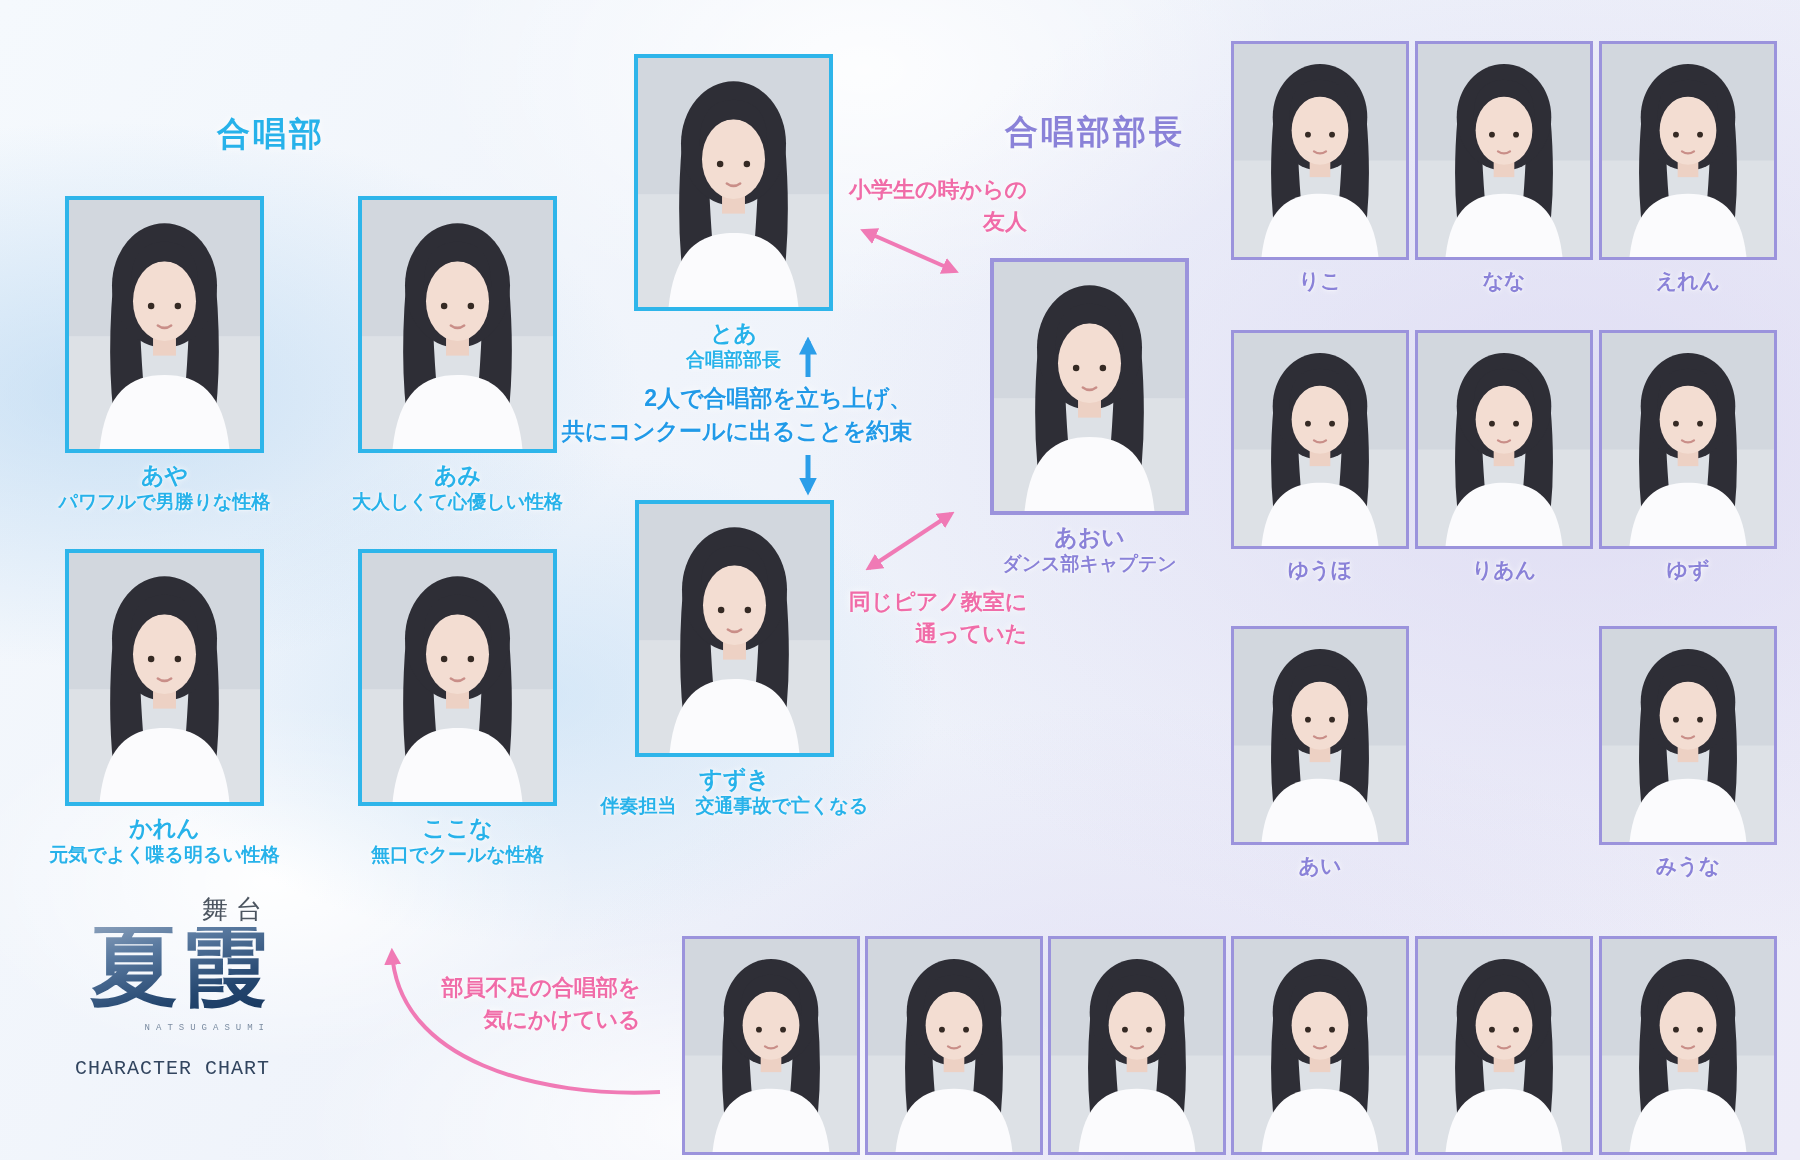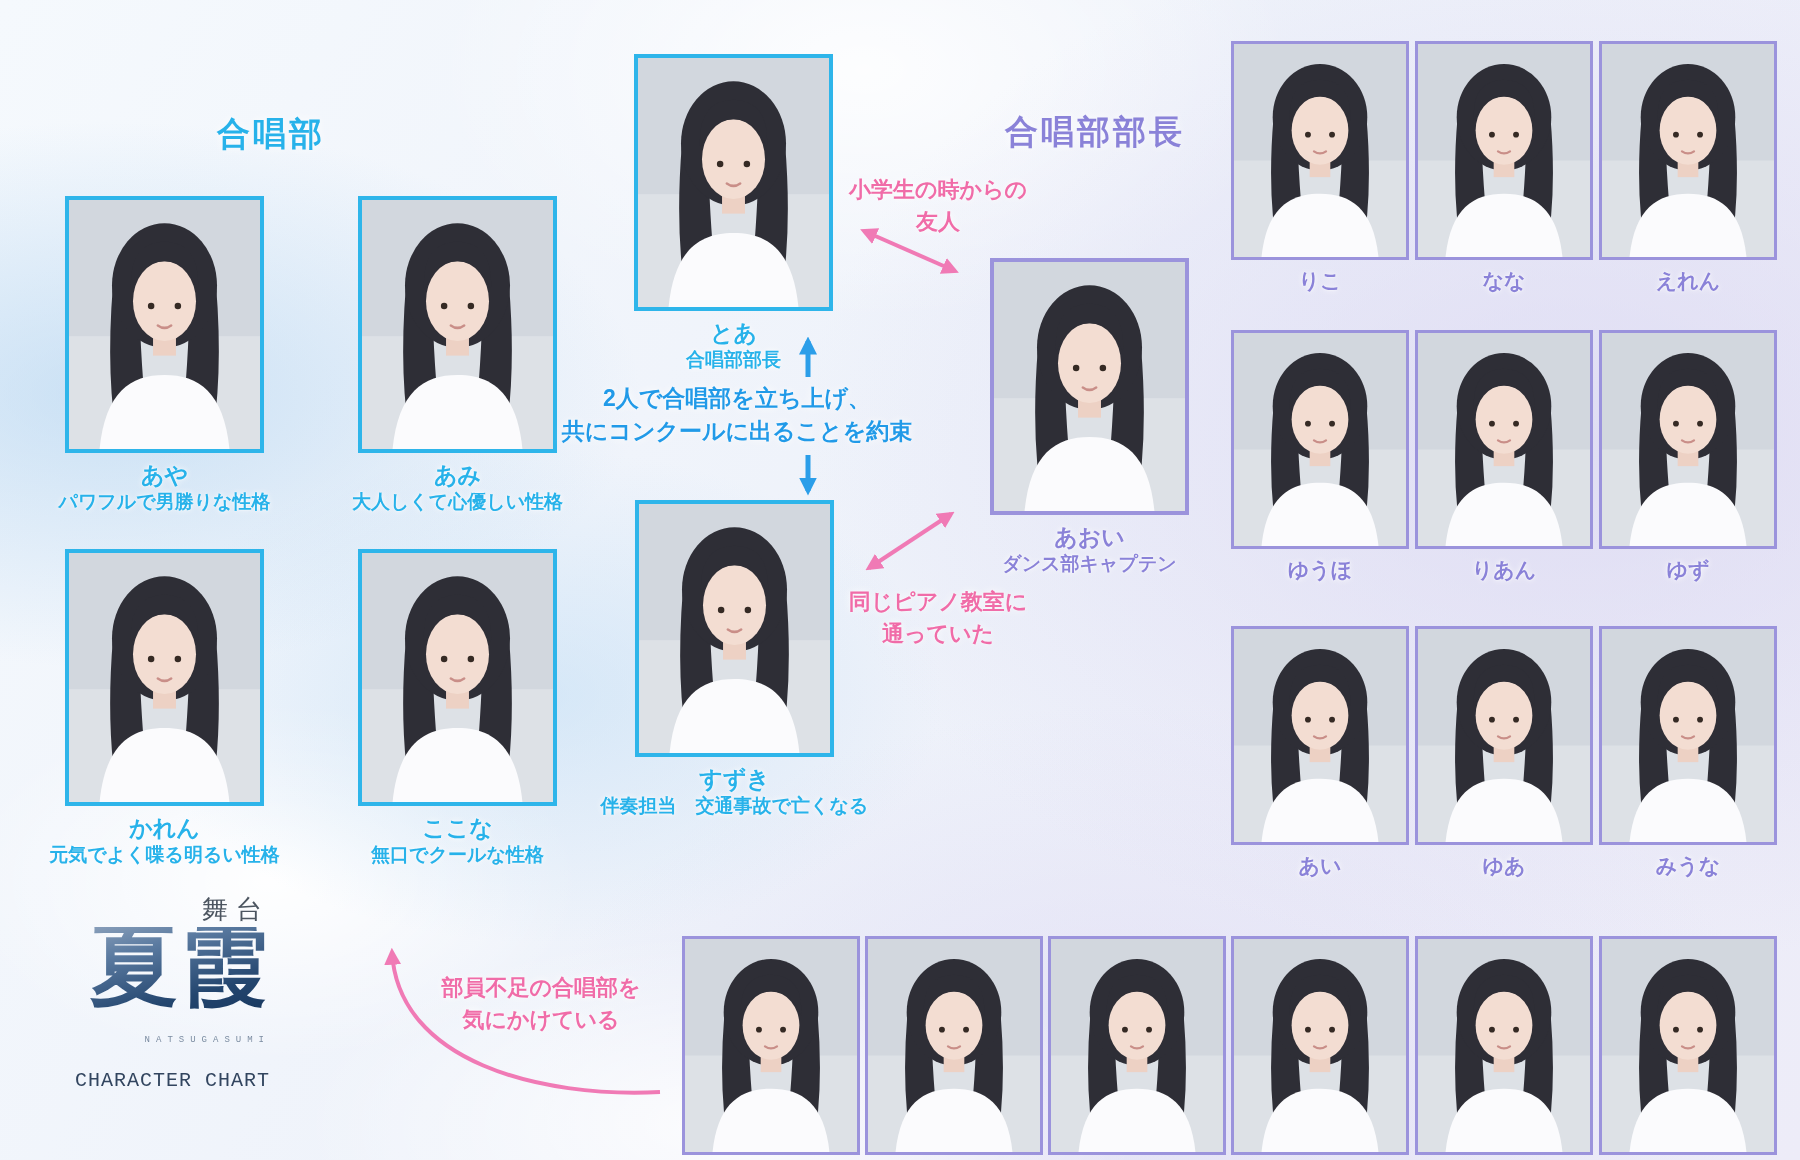--- a/index.html
+++ b/index.html
@@ -25,33 +25,33 @@
   .big.purple .photo{border-color:#9b93dc}
   .small .photo{width:172px;height:213px;border:3px solid #9b93dc}
   .ph{position:absolute;inset:0}
   .ph svg{position:absolute;inset:0;width:100%;height:100%}
   .cap{position:absolute;left:50%;transform:translateX(-50%);white-space:nowrap;text-align:right;font-weight:bold;text-shadow:0 0 6px rgba(255,255,255,.95),0 0 2px #fff}
   .name{font-size:23px}
   .desc{font-size:19px}
   .big .name{top:264px}
   .big .desc{top:293px}
   .small .name{top:226px;font-size:21px}
-  .ann{position:absolute;transform:translateX(-50%);font-weight:bold;text-align:center;white-space:nowrap;line-height:1.45;text-shadow:0 0 8px rgba(255,255,255,.95),0 0 2px #fff}
+  .ann{position:absolute;transform:translateX(-50%);font-weight:bold;text-align:right;white-space:nowrap;line-height:1.45;text-shadow:0 0 8px rgba(255,255,255,.95),0 0 2px #fff}
   .ann.pink{color:#f06ca8;font-size:22px}
   .ann.blue{color:#219ae8;font-size:23px}
   #arrows{position:absolute;inset:0;pointer-events:none}
   .logo{position:absolute;left:58px;top:892px;width:212px;text-align:right;font-family:Liberation Mono, monospace}
   .logo-stage{font-size:26px;color:#4c5560;letter-spacing:8px;text-indent:8px}
   .logo-title{
     font-size:88px;line-height:1.04;letter-spacing:2px;font-weight:bold;
     background:linear-gradient(165deg,#93a7c0 0%,#5a7aa0 30%,#24466f 70%,#16355c 100%);
     -webkit-background-clip:text;background-clip:text;
     -webkit-text-fill-color:transparent;color:#2f5180;
   }
-  .logo-romaji{font-size:9px;letter-spacing:6px;color:#7b8ca1;margin-top:16px}
+  .logo-romaji{font-size:9px;letter-spacing:6px;color:#7b8ca1;margin-top:4px}
   .logo-sub{font-size:20px;letter-spacing:1px;color:#32455f;margin-top:24px}
 </style>
 </head>
 <body>
 
 <div id="canvas">
 
   <div class="club-title choir-t" style="left:271px;top:112px">合唱部</div>
   <div class="club-title dance-t" style="left:1095px;top:110px">合唱部部長</div>
 
@@ -352,41 +352,20 @@
             <path d="M16 128 C19 99 32 90 50 90 C68 90 81 99 84 128 Z" fill="#fbfbfd"></path>
             <ellipse cx="50" cy="52" rx="16.5" ry="20.5" fill="#f3ddd2"></ellipse>
             <path d="M32.5 46 Q31 22 50 21.5 Q69 22 67.5 46 Q61 31 50 31.5 Q39 31 32.5 46 Z" fill="#2e2e36"></path>
             <circle cx="43" cy="54.5" r="1.7" fill="#352a24"></circle>
             <circle cx="57" cy="54.5" r="1.7" fill="#352a24"></circle>
             <path d="M46.5 64.5 Q50 67 53.5 64.5" stroke="#c98e88" stroke-width="1.3" fill="none" stroke-linecap="round"></path>
           </svg>
         </div>
       </div>
     <div class="cap name dance-t">あい</div>
-  </div>
-  <div class="member small" style="left:1415px;top:626px">
-    <div class="photo">
-        <div class="ph">
-          <svg viewBox="0 0 100 128" preserveAspectRatio="none">
-            <rect width="100" height="128" fill="#d2d7de"></rect>
-            <rect y="70" width="100" height="58" fill="#dde1e6"></rect>
-            <path d="M23 44 Q19 92 26 128 L42 128 Q37 80 37 52 Z" fill="#2e2e36"></path>
-            <path d="M77 44 Q81 92 74 128 L58 128 Q63 80 63 52 Z" fill="#2e2e36"></path>
-            <ellipse cx="50" cy="44" rx="27.5" ry="32" fill="#2e2e36"></ellipse>
-            <rect x="44" y="64" width="12" height="16" fill="#edd1c4"></rect>
-            <path d="M16 128 C19 99 32 90 50 90 C68 90 81 99 84 128 Z" fill="#fbfbfd"></path>
-            <ellipse cx="50" cy="52" rx="16.5" ry="20.5" fill="#f3ddd2"></ellipse>
-            <path d="M32.5 46 Q31 22 50 21.5 Q69 22 67.5 46 Q61 31 50 31.5 Q39 31 32.5 46 Z" fill="#2e2e36"></path>
-            <circle cx="43" cy="54.5" r="1.7" fill="#352a24"></circle>
-            <circle cx="57" cy="54.5" r="1.7" fill="#352a24"></circle>
-            <path d="M46.5 64.5 Q50 67 53.5 64.5" stroke="#c98e88" stroke-width="1.3" fill="none" stroke-linecap="round"></path>
-          </svg>
-        </div>
-      </div>
-    <div class="cap name dance-t">ゆあ</div>
   </div>
   <div class="member small" style="left:1599px;top:626px">
     <div class="photo">
         <div class="ph">
           <svg viewBox="0 0 100 128" preserveAspectRatio="none">
             <rect width="100" height="128" fill="#d2d7de"></rect>
             <rect y="70" width="100" height="58" fill="#dde1e6"></rect>
             <path d="M23 44 Q19 92 26 128 L42 128 Q37 80 37 52 Z" fill="#2e2e36"></path>
             <path d="M77 44 Q81 92 74 128 L58 128 Q63 80 63 52 Z" fill="#2e2e36"></path>
             <ellipse cx="50" cy="44" rx="27.5" ry="32" fill="#2e2e36"></ellipse>

